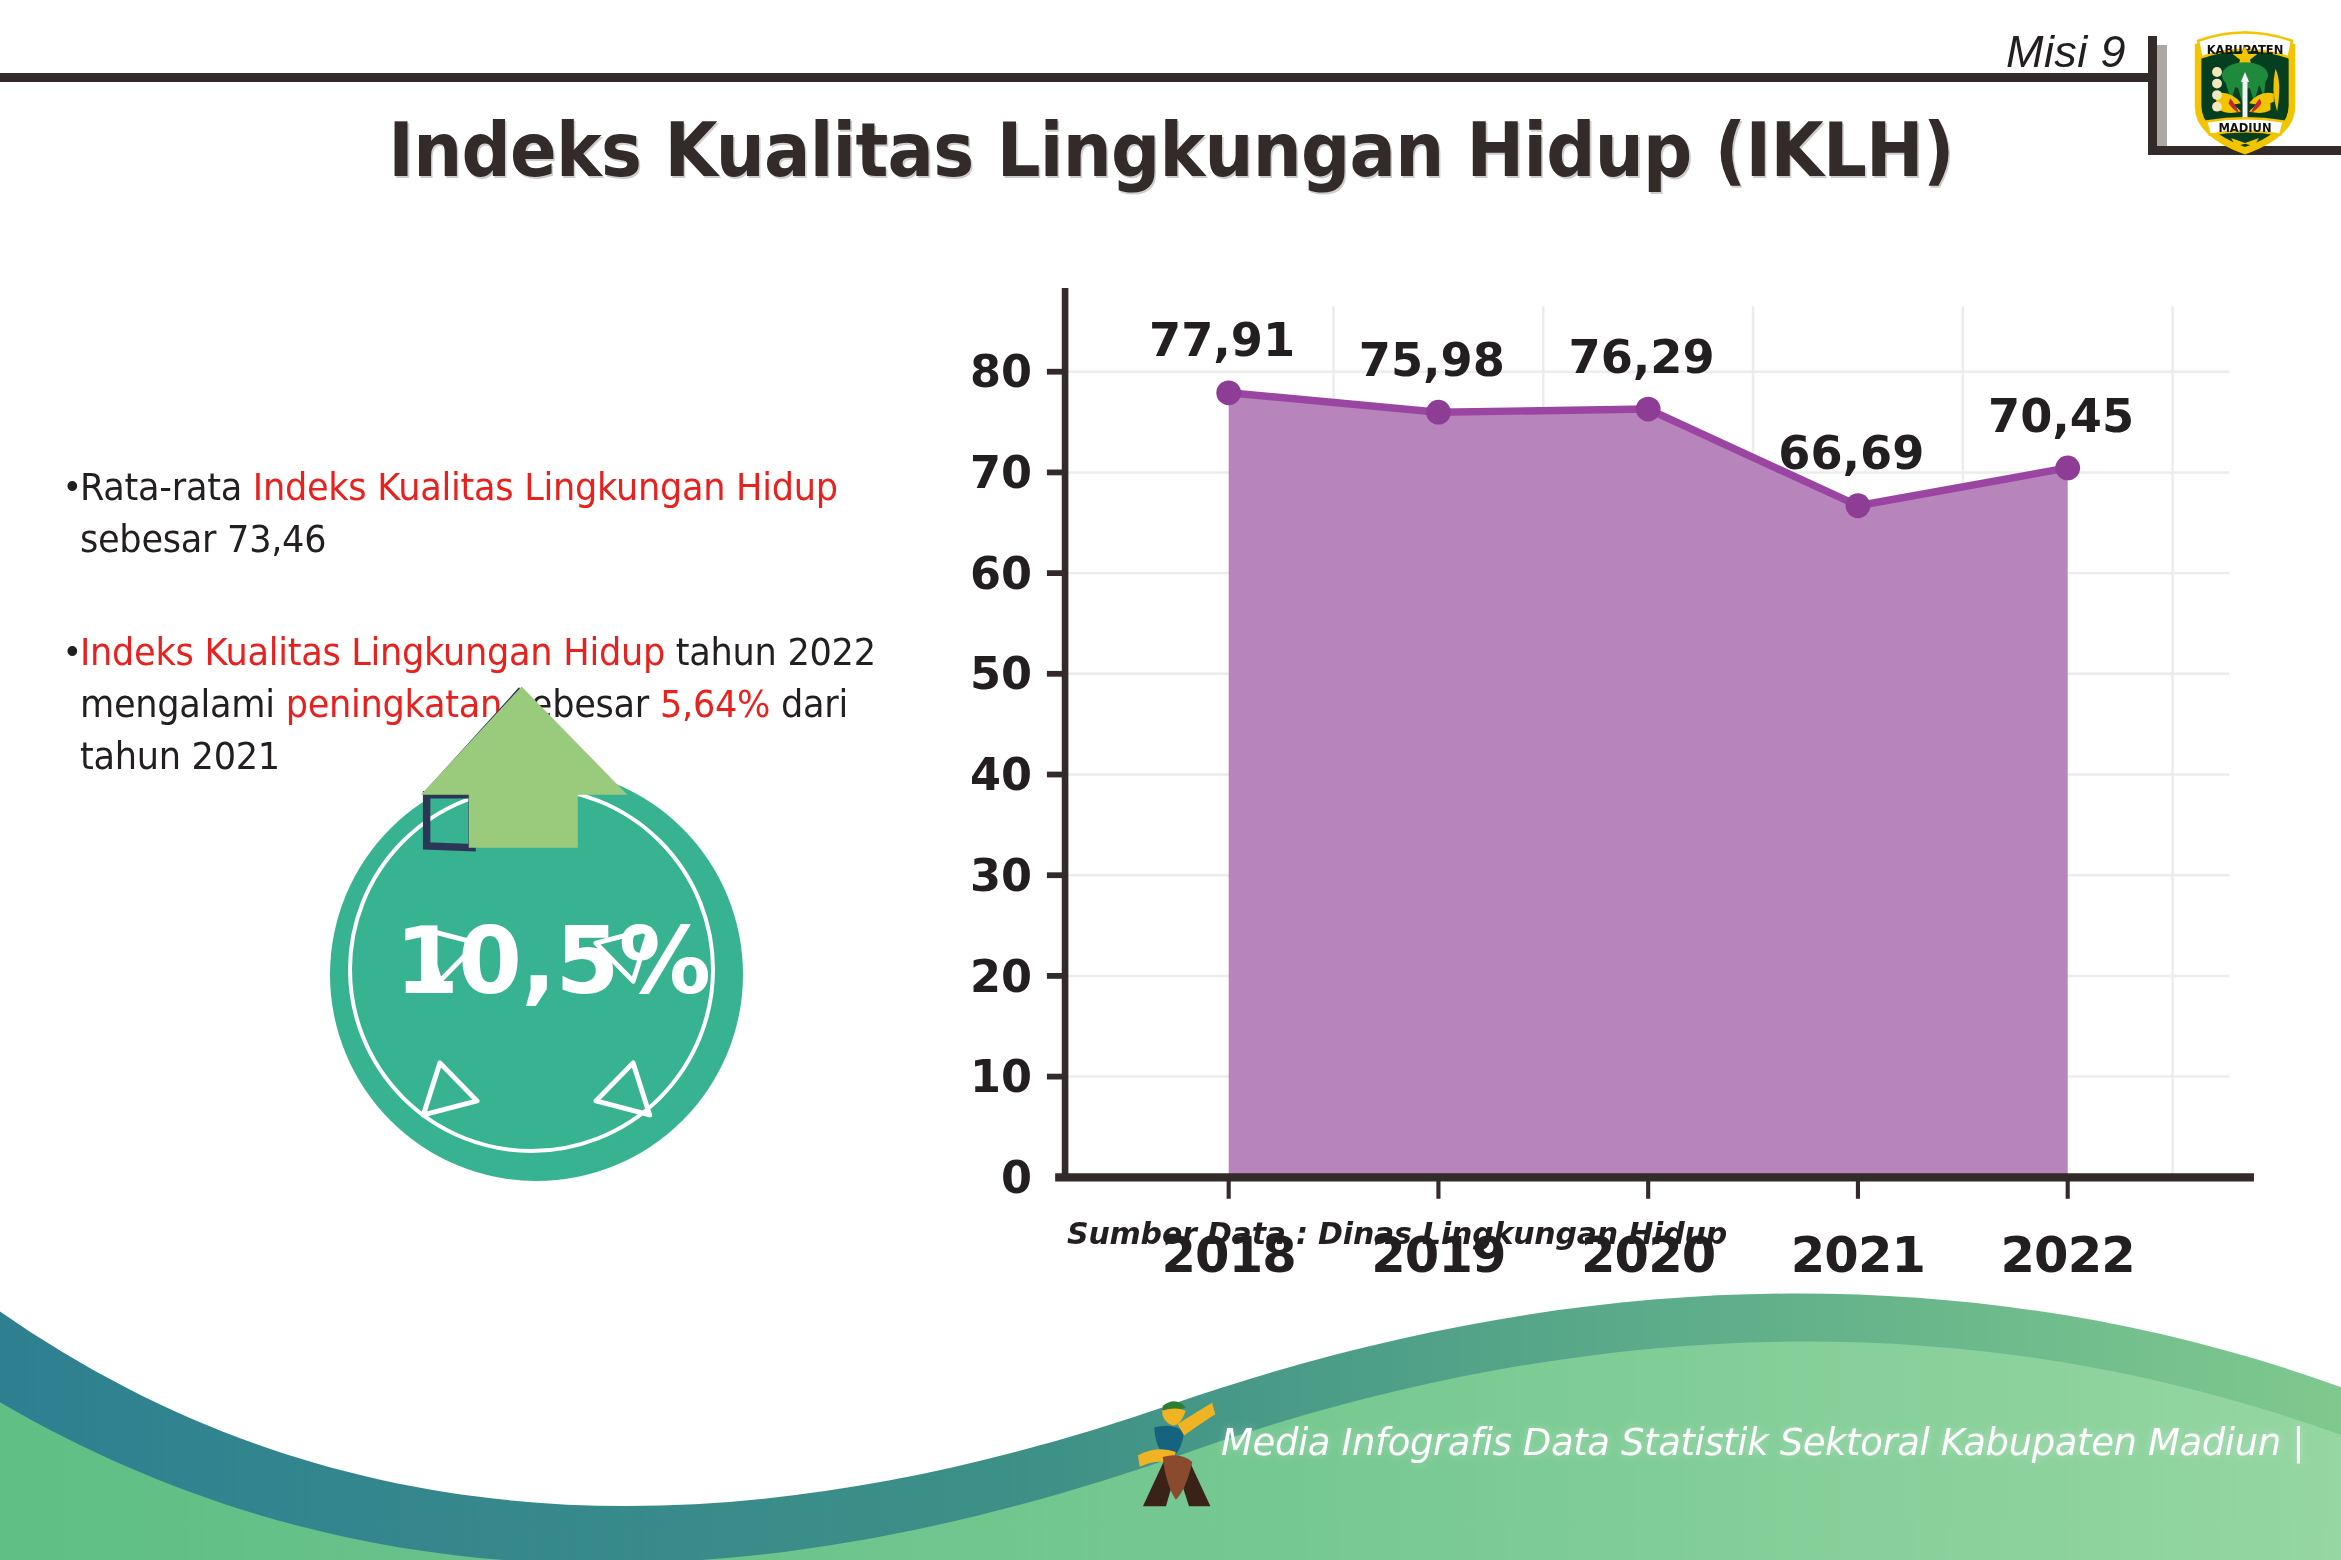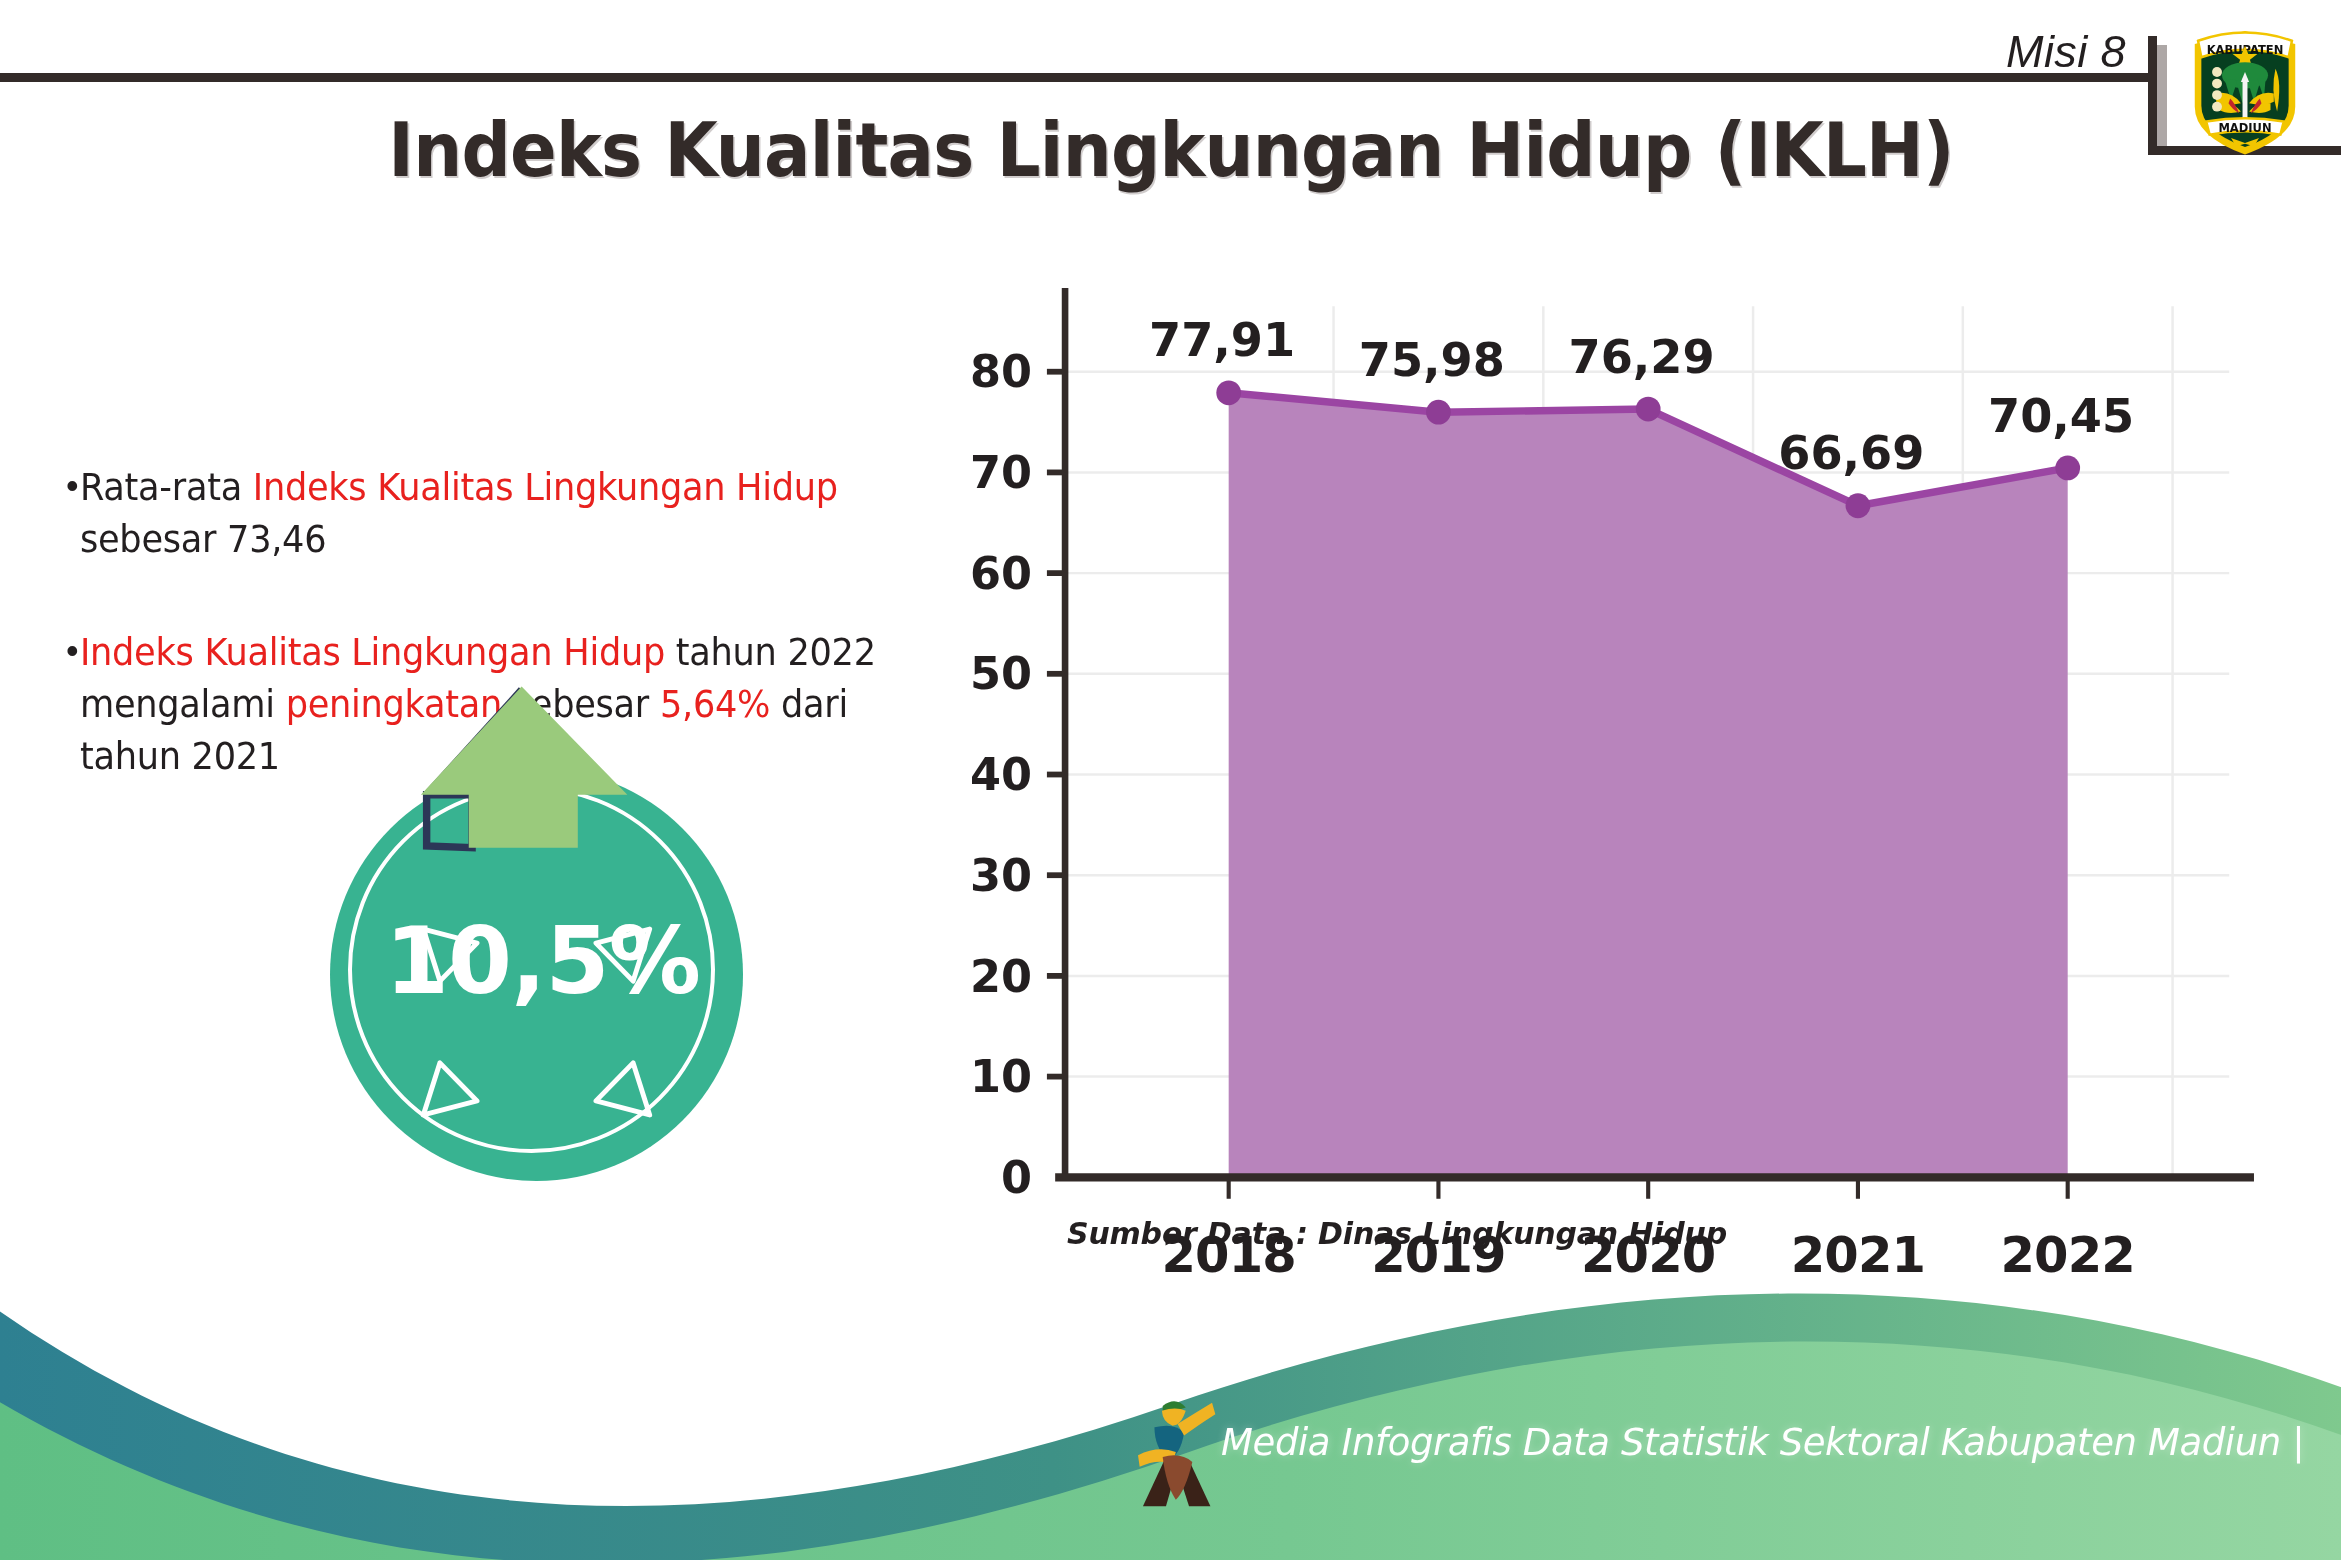--- a/index.html
+++ b/index.html
@@ -117,21 +117,21 @@
   #badge-ring {
     position: absolute;
     left: 18px; top: 18px;
     width: 367px; height: 367px;
     border-radius: 50%;
     border: 4.1px solid #ffffff;
     box-sizing: border-box;
   }
   #badge-value {
     position: absolute;
-    left: 6px; top: 140px;
+    left: 16px; top: 140px;
     width: 413px;
     text-align: center;
     font-family: "DejaVu Sans", sans-serif;
     font-weight: bold;
     font-size: 92px;
     color: #ffffff;
     letter-spacing: -0.8px;
   }
   #badge-arrow {
     position: absolute;
@@ -203,21 +203,21 @@
   }
 </style>
 </head>
 <body>
 
 <div id="header-rule"></div>
 <div id="header-corner-shadow"></div>
 <div id="header-corner-vert"></div>
 <div id="header-corner-bottom"></div>
 
-<div id="misi-label">Misi 8</div>
+<div id="misi-label">Misi 9</div>
 
 <svg id="crest" viewBox="0 0 150 170">
   <path d="M14 28 L75 12 L136 28 L136 104 Q136 140 75 162 Q14 140 14 104 Z" fill="#F2C500"></path>
   <path d="M22 36 L75 22 L128 36 L128 103 Q128 134 75 153 Q22 134 22 103 Z" fill="#063F20"></path>
   <path d="M18 24 Q75 4 132 24 L128 44 Q75 26 22 44 Z" fill="#FFFFFF" stroke="#F2C500" stroke-width="3"></path>
   <text x="75" y="40" text-anchor="middle" font-family="DejaVu Sans, sans-serif" font-weight="bold" font-size="14" fill="#111">KABUPATEN</text>
   <polygon points="75,30 79,40 90,40 81,47 84,58 75,51 66,58 69,47 60,40 71,40" fill="#F2C500"></polygon>
   <g fill="#1F8A3C">
     <ellipse cx="75" cy="66" rx="28" ry="16"></ellipse>
     <path d="M50 70 L58 96 L66 72 Z"></path>

